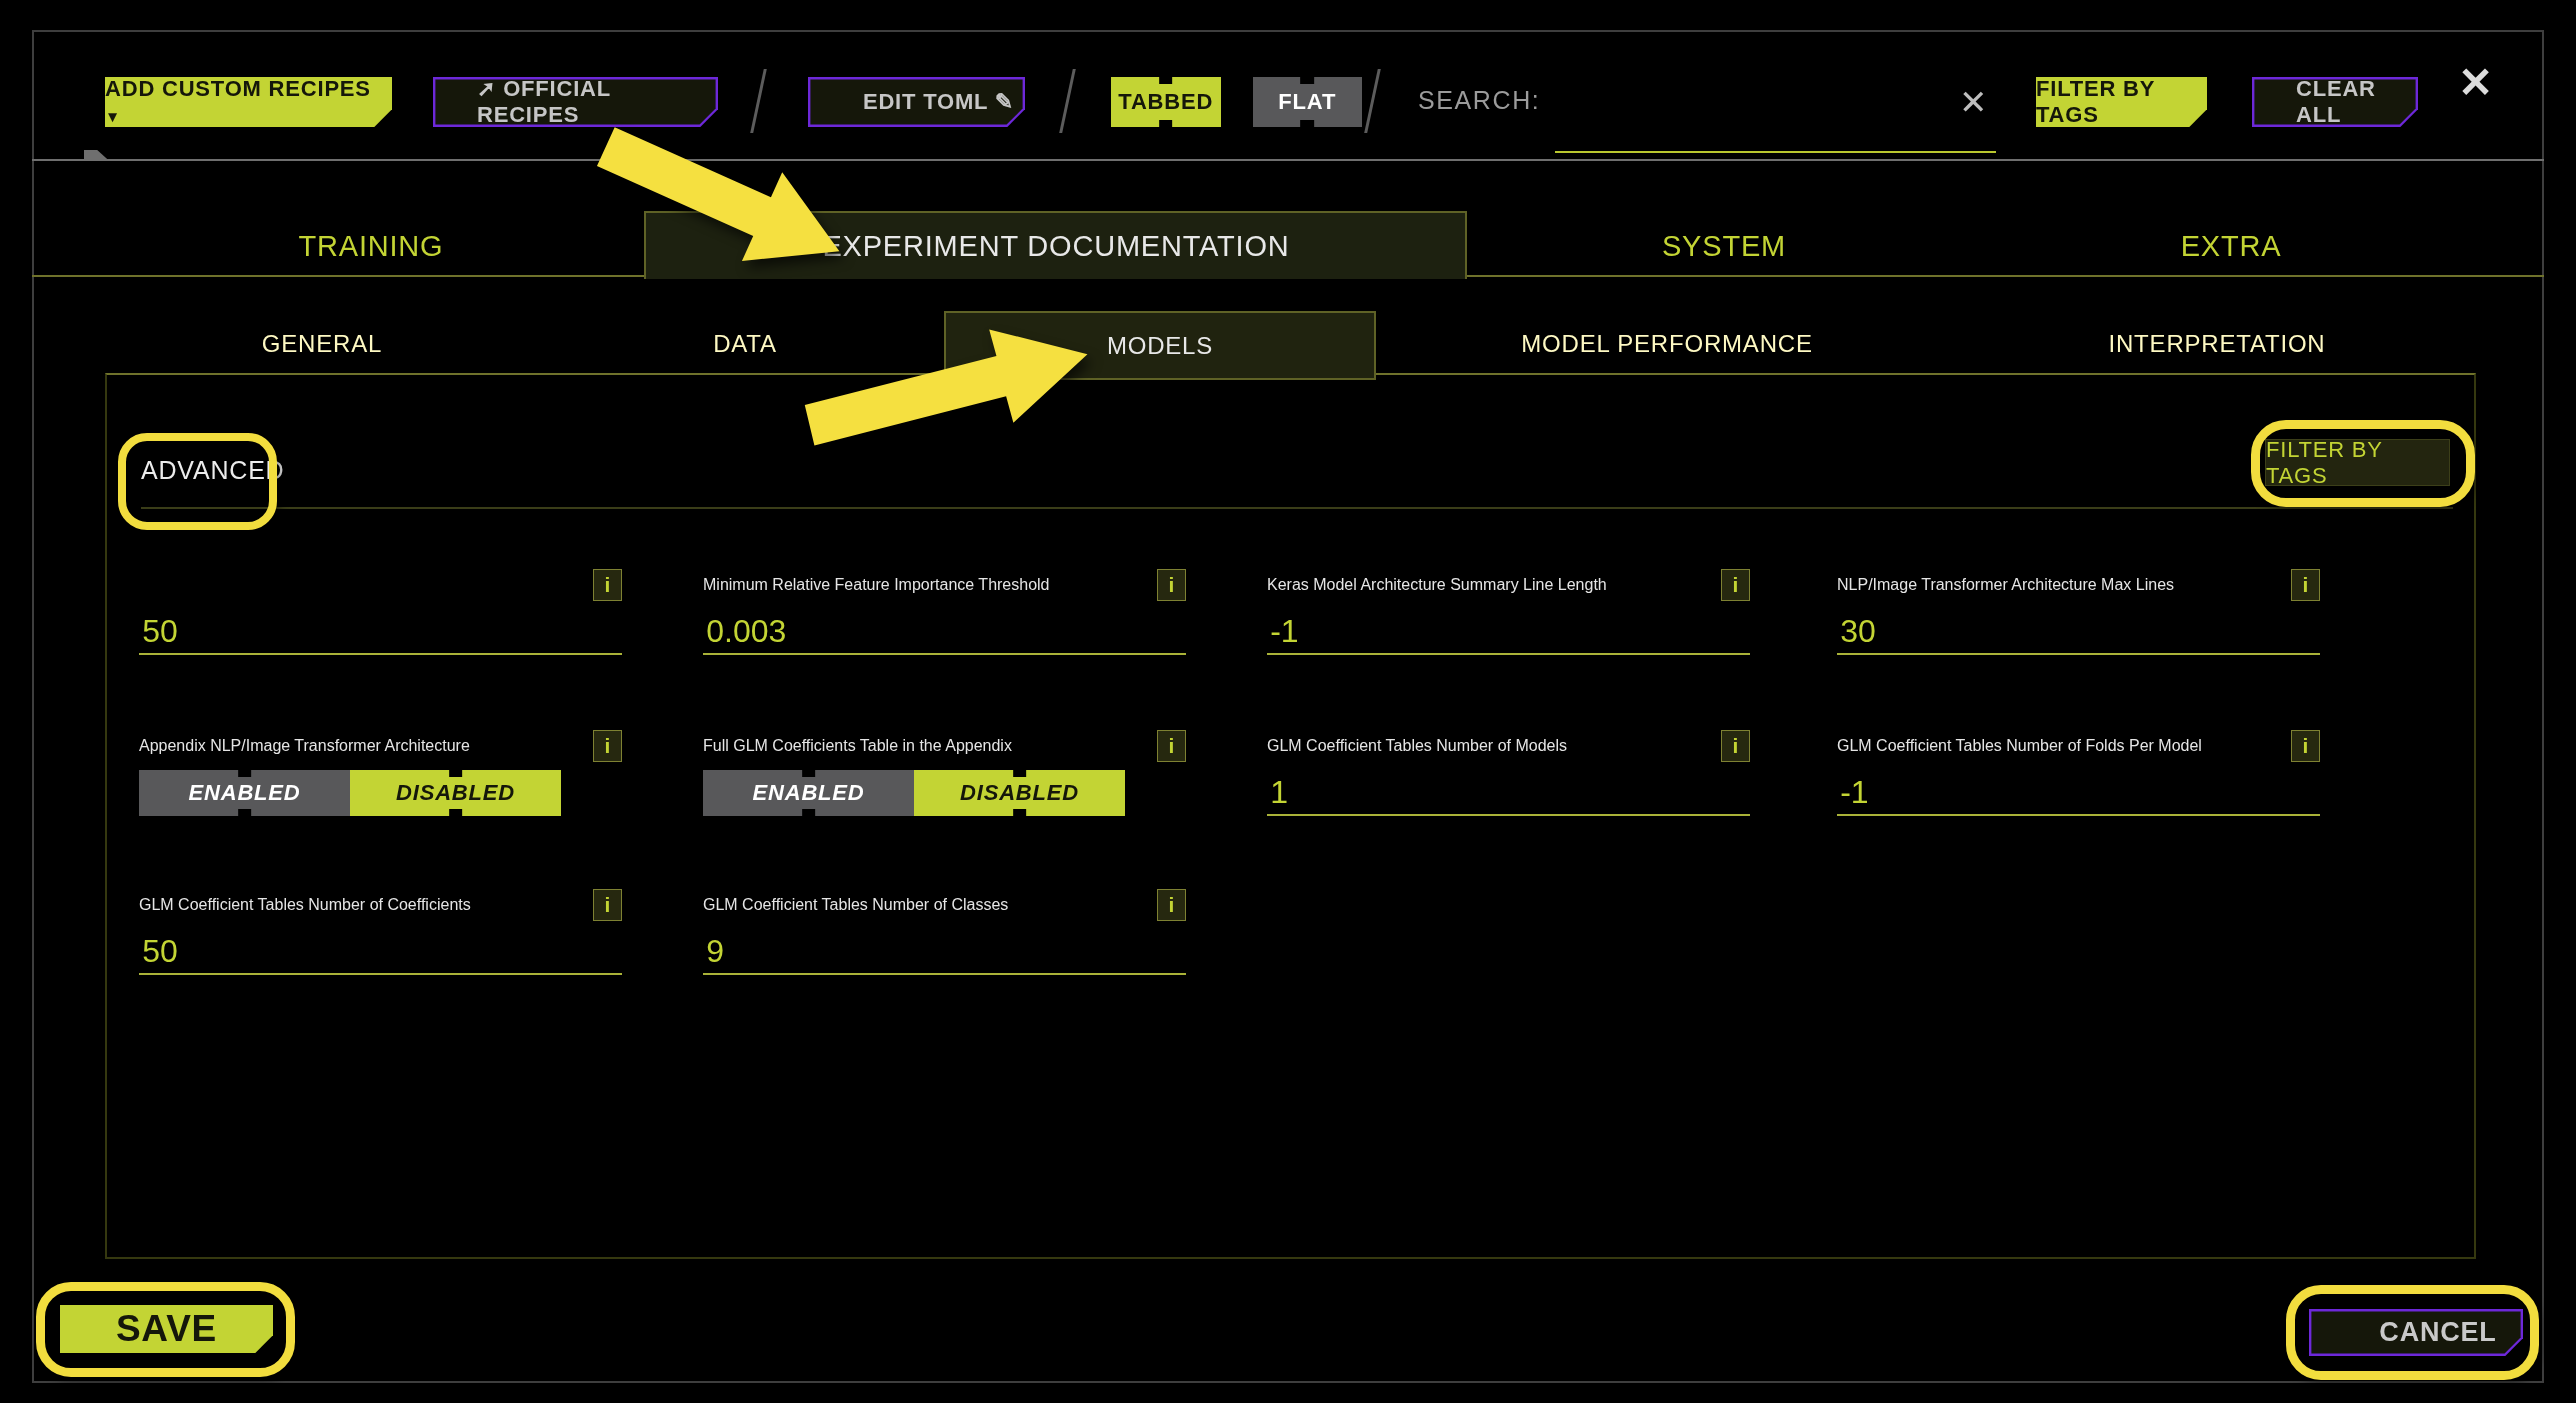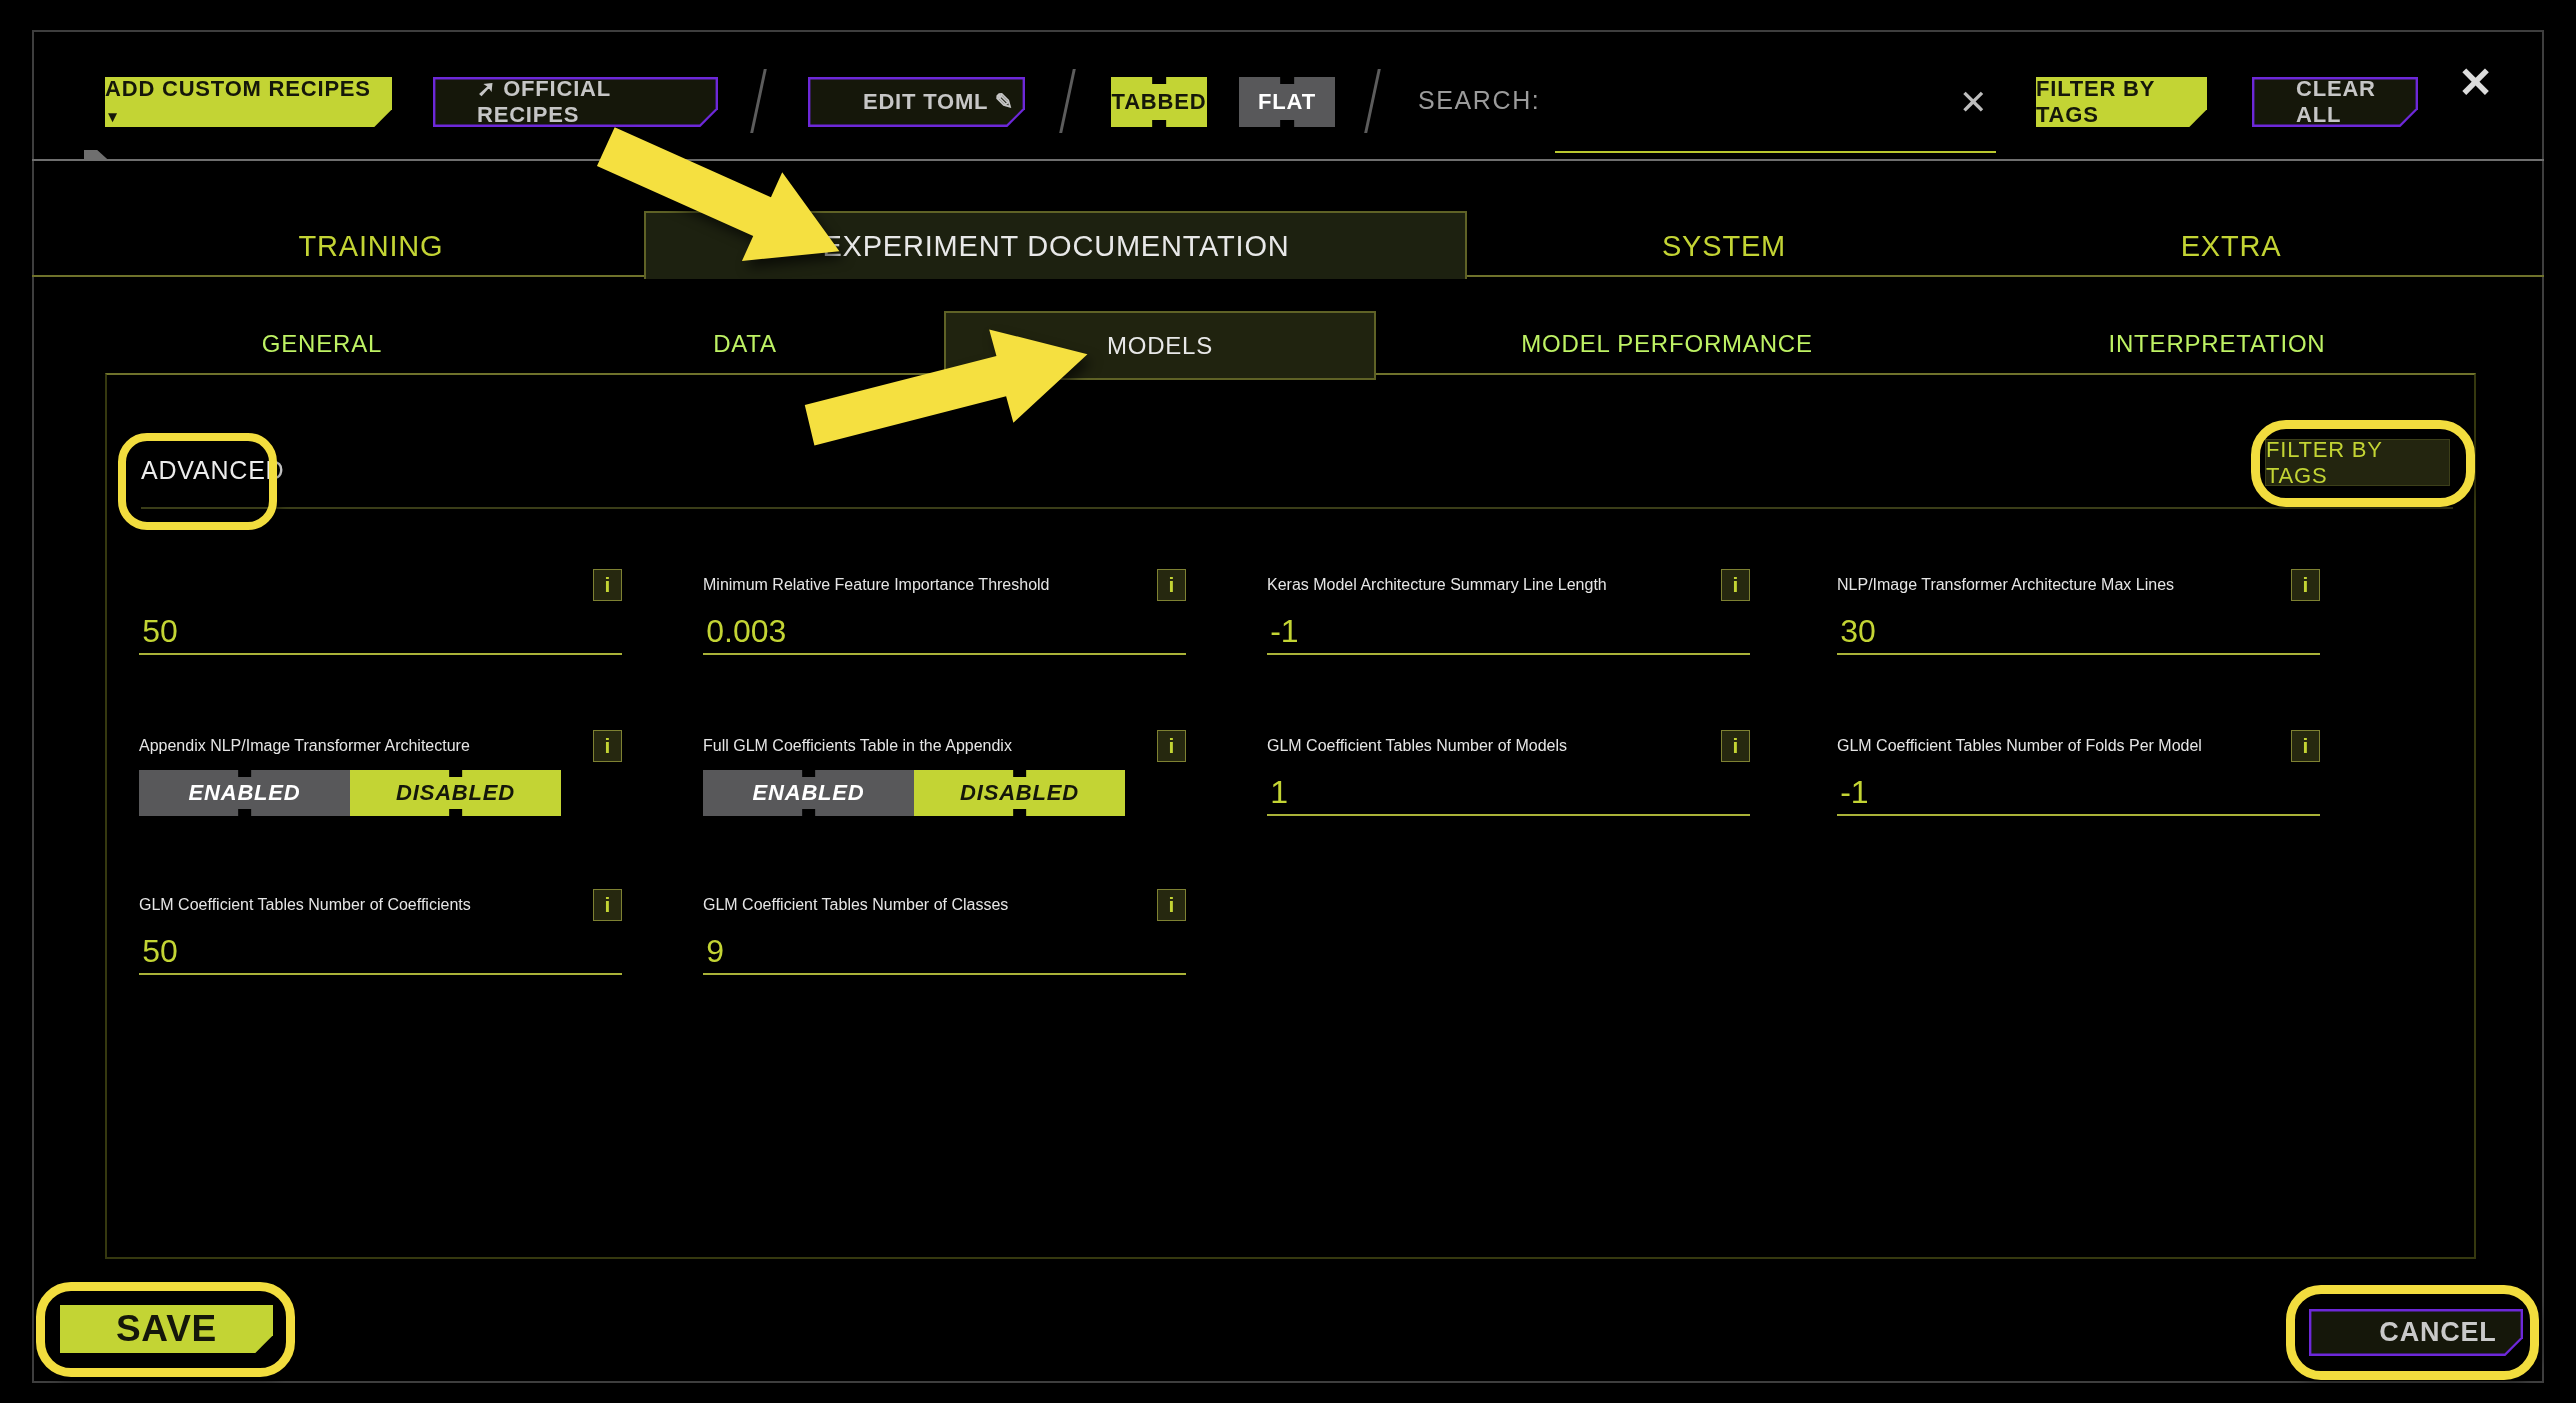--- a/index.html
+++ b/index.html
@@ -21,21 +21,21 @@
           clip-path:polygon(0 0,100% 0,100% calc(100% - 16px),calc(100% - 16px) 100%,0 100%);}
   .outline > span{position:relative;z-index:1;}
   .solid > span{position:relative;z-index:1;}
   #btn-add{left:105px;width:287px;}
   #btn-official{left:433px;width:285px;}
   #btn-toml{left:808px;width:217px;}
   .tb-div{position:absolute;top:69px;width:3.2px;height:64px;background:#5c5c5c;transform:skewX(-12deg);}
   #tbd1{left:757px;} #tbd2{left:1066px;} #tbd3{left:1371px;}
 
   
-  #view-toggle{left:1111px;top:77px;width:224px;height:50px;display:flex;position:absolute;gap:32px;}
+  #view-toggle{left:1111px;top:77px;width:251px;height:50px;display:flex;position:absolute;gap:32px;}
   .vseg{flex:1;position:relative;display:flex;align-items:center;justify-content:center;
         font-weight:bold;font-size:22px;letter-spacing:0.8px;cursor:pointer;}
   .vseg.sel{background:#c3d434;color:#15170a;}
   .vseg.uns{background:#58585a;color:#fff;}
   .notch::before{content:"";position:absolute;top:-0.8px;left:50%;transform:translateX(-50%);
         width:13.7px;height:8px;background:#000;}
   .notch::after{content:"";position:absolute;bottom:-0.8px;left:50%;transform:translateX(-50%);
         width:13.7px;height:8px;background:#000;}
 
   #search-label{left:1418px;top:86px;font-size:25px;letter-spacing:1.6px;color:#9b9b9b;}
@@ -56,21 +56,21 @@
   #tab-selected-box{left:644px;top:211px;width:823px;height:68px;background:#1d2110;
         border:2.4px solid #5f6226;border-bottom:none;}
   .tab-label{position:absolute;top:230px;transform:translateX(-50%);font-size:29px;
         color:#c3d434;letter-spacing:0.8px;cursor:pointer;white-space:nowrap;}
   #tab-0{left:371px;} #tab-1{left:1056px;color:#e8e8e8;} #tab-2{left:1724px;} #tab-3{left:2231px;}
 
   
   #panel{left:105px;top:373px;width:2371px;height:886px;border:2.4px solid #35380f;border-top:2.4px solid #6f722b;}
   #subtab-selected-box{left:944px;top:311px;width:432px;height:69px;background:#20230f;border:2.4px solid #5f6226;}
   .subtab-label{position:absolute;top:330px;transform:translateX(-50%);font-size:24px;
-        color:#bef264;letter-spacing:0.8px;cursor:pointer;white-space:nowrap;}
+        color:#fef9c3;letter-spacing:0.8px;cursor:pointer;white-space:nowrap;}
   #subtab-0{left:322px;} #subtab-1{left:745px;} #subtab-2{left:1160px;top:332px;color:#e8e8e8;}
   #subtab-3{left:1667px;} #subtab-4{left:2217px;}
 
   
   #advanced-label{left:141px;top:456px;font-size:25px;color:#ececec;letter-spacing:0.8px;}
   #adv-divider{left:141px;top:507px;width:2312px;height:1.6px;background:#3a3d18;}
   #btn-filter-panel{left:2265px;top:439px;width:185px;height:47px;background:#23250f;
         border:0.8px solid #3c3f19;color:#c3d434;font-size:22px;letter-spacing:0.8px;
         display:flex;align-items:center;justify-content:center;cursor:pointer;}
 

